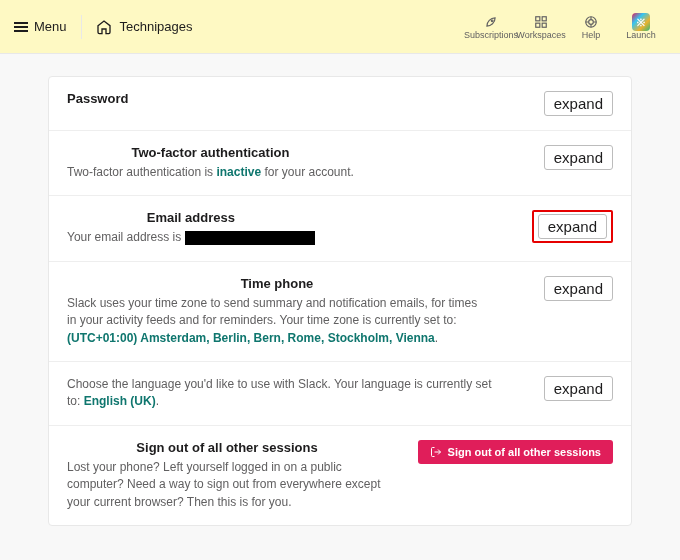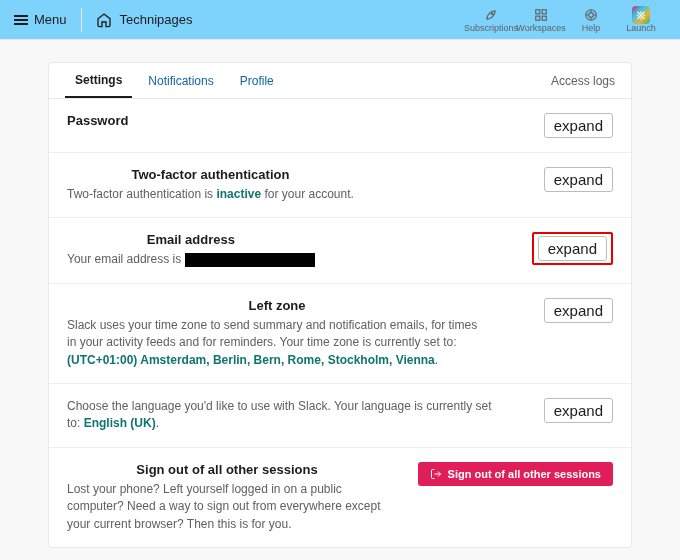--- a/index.html
+++ b/index.html
@@ -1,17 +1,17 @@
 <!DOCTYPE html>
 <html><head>
 <meta charset="utf-8">
 <style>
   * { margin: 0; padding: 0; box-sizing: border-box; }
   body { font-family: -apple-system, "Helvetica Neue", Helvetica, Arial, sans-serif; font-size: 13px; color: #1d1c1d; background: #f8f8f8; width: 680px; height: 560px; overflow: hidden; }
-  .topbar { display: flex; align-items: center; height: 40px; background: #7dd3fc; border-bottom: 1px solid #e8e8e8; padding: 0 14px; }
+  .topbar { display: flex; align-items: center; height: 54px; background: #fef9c3; border-bottom: 1px solid #e8e8e8; padding: 0 14px; }
   .menu-btn { display: flex; align-items: center; gap: 6px; cursor: pointer; font-size: 13px; }
   .menu-icon-lines { display: inline-block; width: 14px; }
   .menu-icon-lines span { display: block; height: 2px; background: #1d1c1d; margin: 2px 0; }
   .vdiv { width: 1px; height: 24px; background: #e8e8e8; margin: 0 14px; }
   .home-icon svg { width: 16px; height: 16px; vertical-align: middle; }
   .site-name { margin-left: 8px; font-weight: 500; }
   .topbar-spacer { flex: 1; }
   .topbar-item { display: flex; flex-direction: column; align-items: center; width: 50px; font-size: 9px; color: #616061; cursor: pointer; }
   .topbar-item .ic { height: 16px; display: flex; align-items: center; justify-content: center; }
   .launch-badge { width: 18px; height: 18px; border-radius: 4px; background: linear-gradient(135deg,#e01e5a,#36c5f0,#ecb22e,#2eb67d); display:flex; align-items:center; justify-content:center; color:#fff; font-size:10px; font-weight:bold; }
@@ -90,27 +90,20 @@
     <span class="ic">
         <span class="launch-badge">※</span>
       </span>
     <span>Launch</span>
   </div>
 </div>
 
 <div class="page">
 
   <div class="card">
-    <div class="tabs">
-      <div class="tab active">Settings</div>
-      <div class="tab">Notifications</div>
-      <div class="tab">Profile</div>
-      <div class="tab-spacer"></div>
-      <div class="tab-right">Access logs</div>
-    </div>
 
     <div class="section">
       <div class="section-head">
         <div class="section-title">Password</div>
         <button class="expand-btn">expand</button>
       </div>
     </div>
 
     <div class="section">
       <div class="section-head">
@@ -134,21 +127,21 @@
         </div>
         <span class="highlight-box" style="margin-left:auto;">
           <button class="expand-btn" style="margin:0;">expand</button>
         </span>
       </div>
     </div>
 
     <div class="section">
       <div class="section-head">
         <div>
-          <div class="section-title">Left zone</div>
+          <div class="section-title">Time phone</div>
           <div class="section-body" style="max-width:420px;">
             <span>Slack uses your time zone to send summary and notification emails, for times in your activity feeds and for reminders. Your time zone is currently set to: </span><b>(UTC+01:00) Amsterdam, Berlin, Bern, Rome, Stockholm, Vienna</b><span>.</span>
           </div>
         </div>
         <button class="expand-btn">expand</button>
       </div>
     </div>
 
     <div class="section">
       <div class="section-head">

